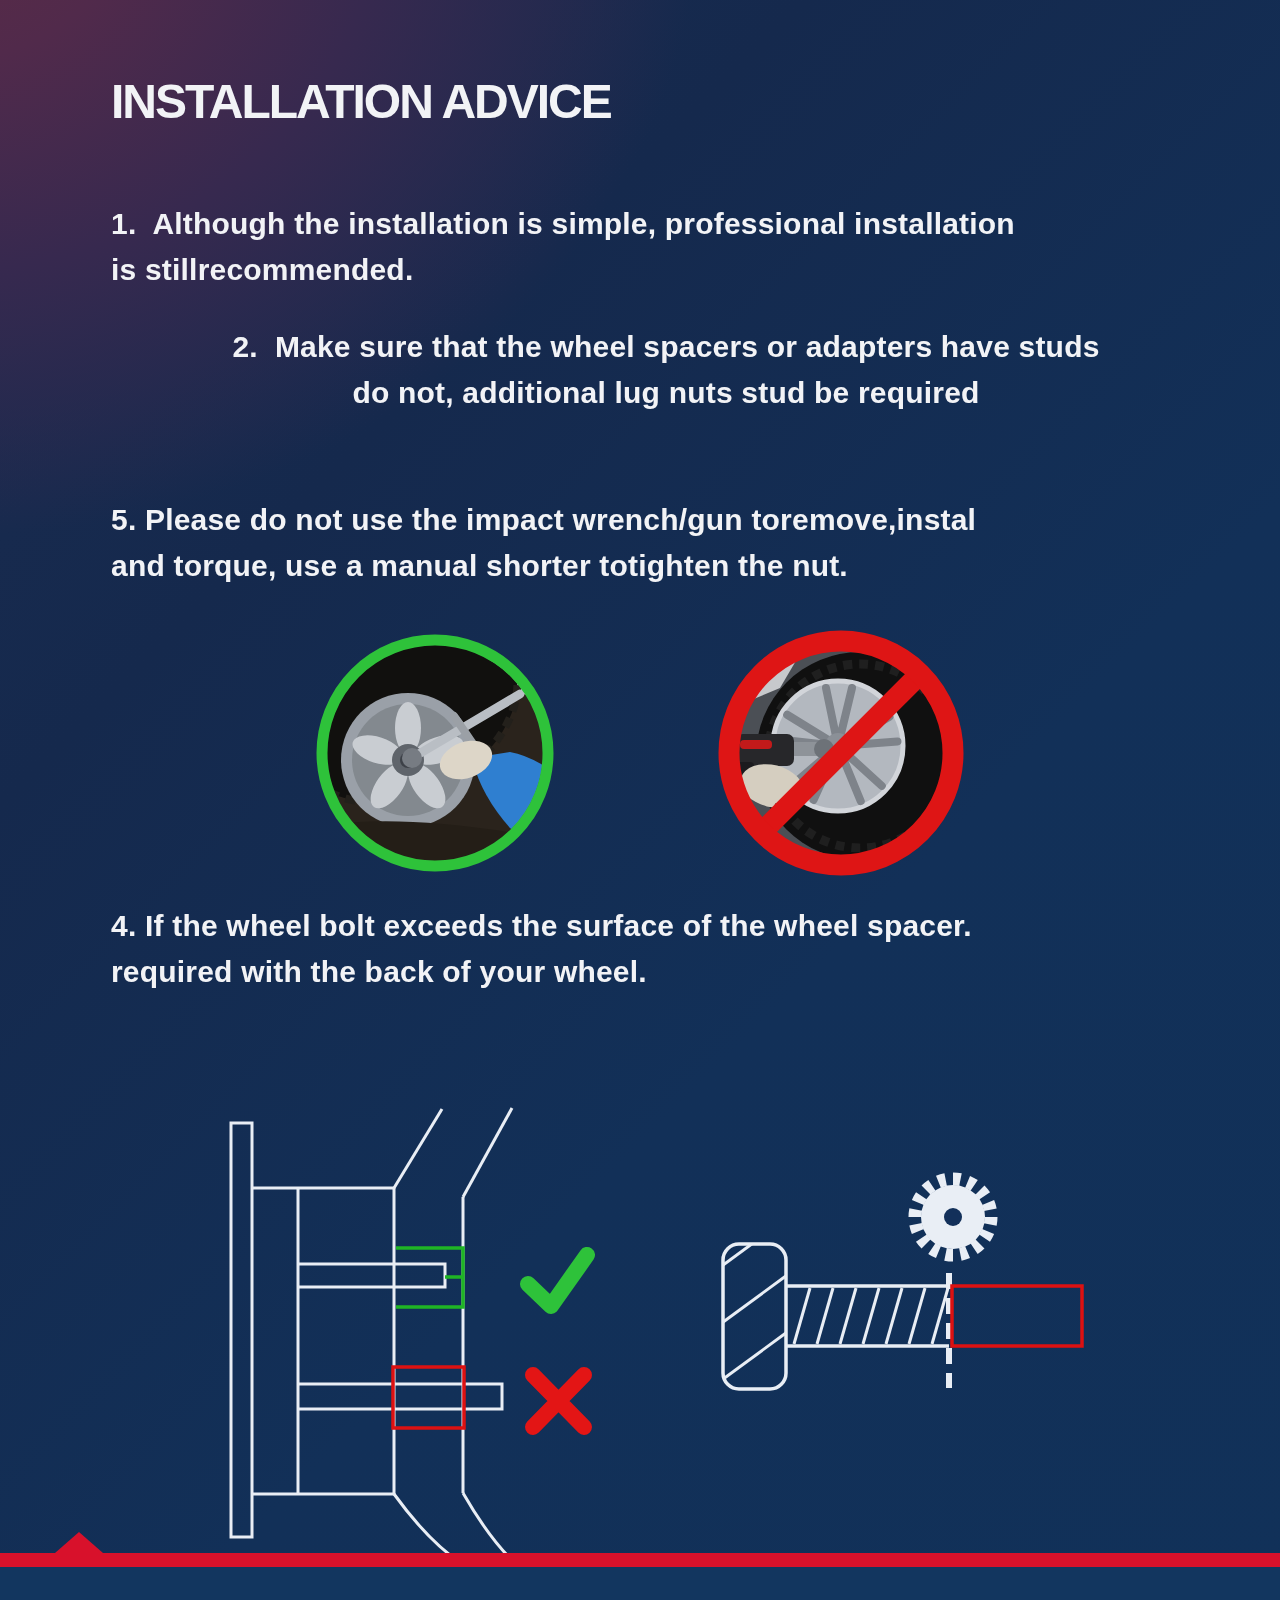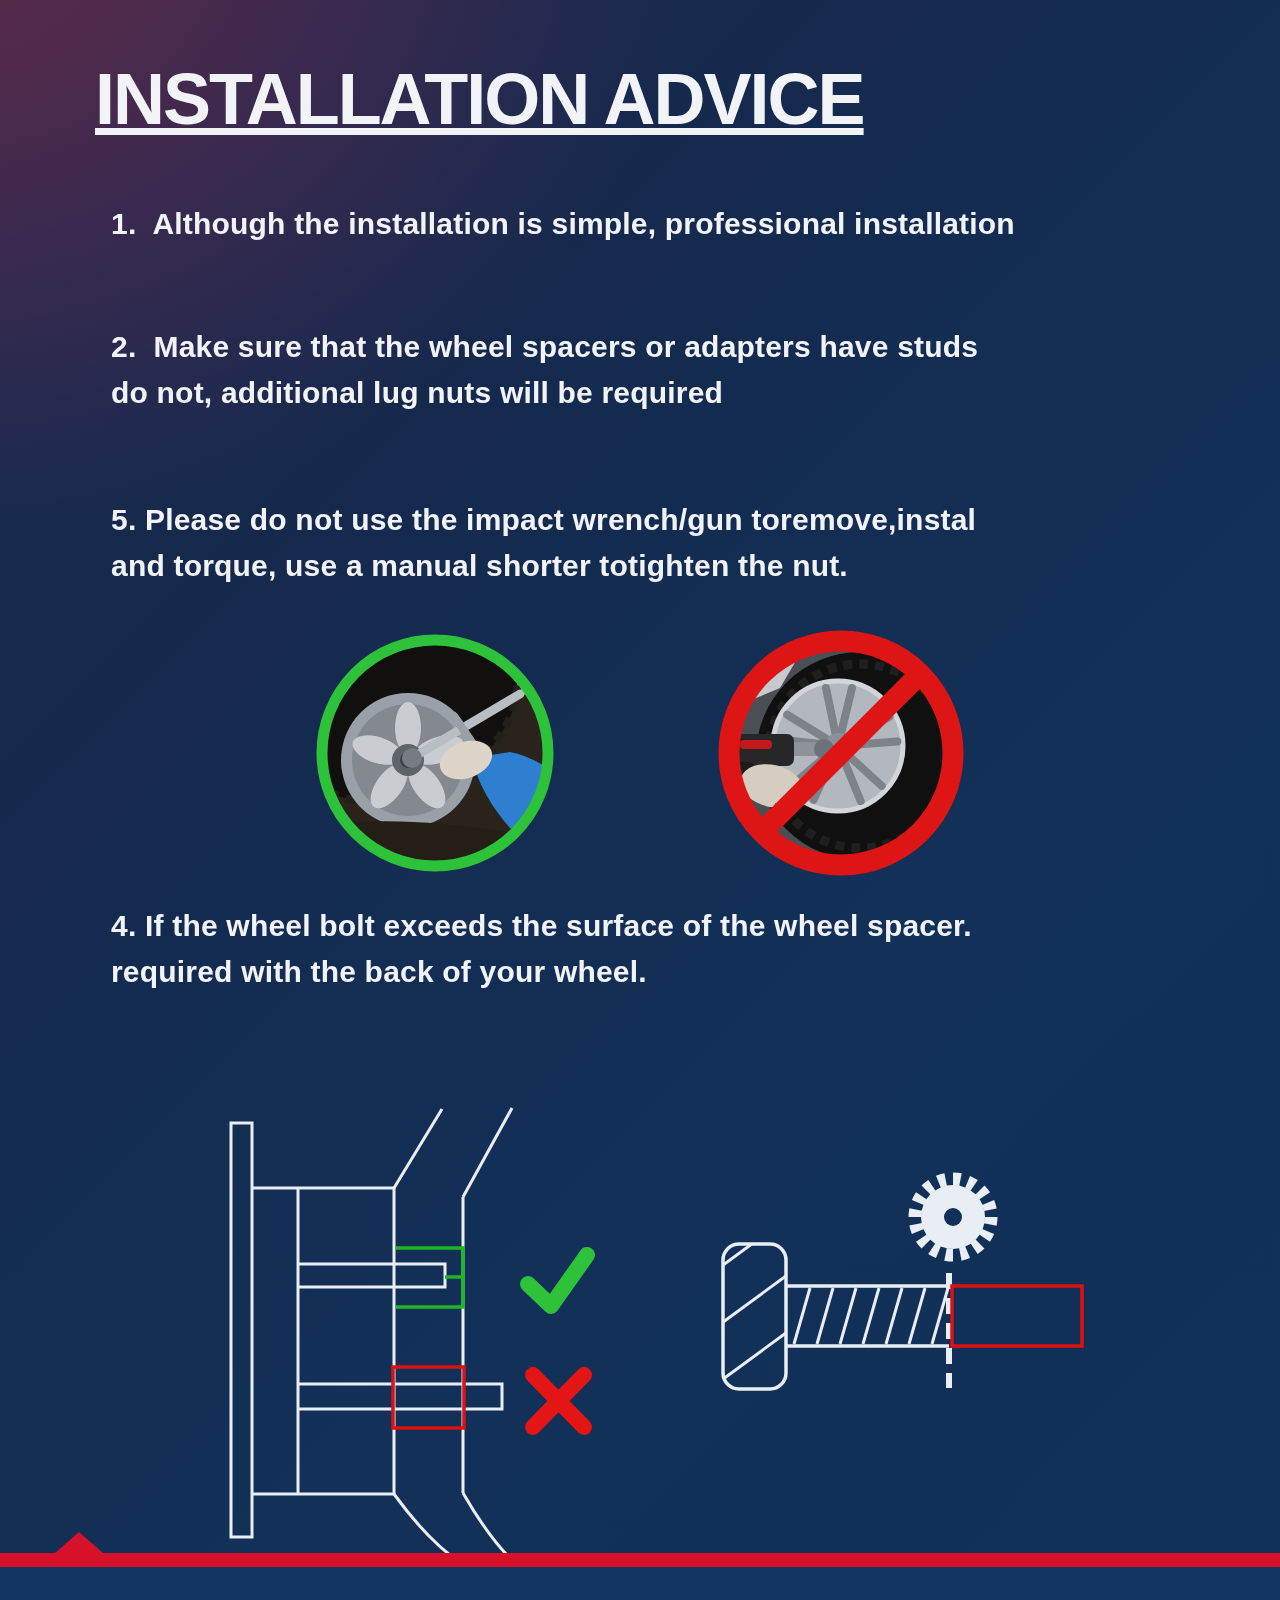--- a/index.html
+++ b/index.html
@@ -18,31 +18,31 @@
   body{font-family:"Liberation Sans","DejaVu Sans",sans-serif;}
   .page{
     position:relative;width:1280px;height:1600px;overflow:hidden;
     background:
       radial-gradient(1150px 950px at -60px -90px,
         #5b2b45 0%, #512a4b 16%, #37294f 38%, rgba(20,44,82,0) 66%),
       linear-gradient(135deg,#1b2c50 0%,#15294d 28%,#123058 62%,#113159 100%);
     background-color:var(--background-navy);
   }
   .title{
-    position:absolute;left:95px;top:58px;margin:0;
-    font-size:72px;font-weight:800;letter-spacing:-2px;
-    color:var(--text-white);white-space:nowrap;text-decoration:underline;
+    position:absolute;left:95px;top:58px;margin:16px;
+    font-size:48px;font-weight:800;letter-spacing:-2px;
+    color:var(--text-white);white-space:nowrap;
   }
   .advice{position:absolute;left:95px;margin:16px;color:var(--text-white);}
   .advice .line{
     font-size:30px;line-height:46px;font-weight:600;letter-spacing:.2px;
     white-space:pre-wrap;
   }
   .a1{top:185px;width:1110px;}
-  .a2{top:308px;width:1110px;}
+  .a2{top:308px;width:1110px;text-align:center;}
   .a3{top:481px;width:1110px;}
   .a4{top:887px;width:1110px;}
   .figure{position:absolute;margin:0;padding:0;}
   .figure svg{display:block;}
   .fig-left{left:314px;top:632px;}
   .fig-right{left:718px;top:630px;}
   .diagram{position:absolute;left:0;top:1080px;}
   .wline{stroke:var(--diagram-line);stroke-width:3;fill:none;}
   .wline-thick{stroke:var(--diagram-line);stroke-width:3.5;fill:none;}
   .gline{stroke:var(--diagram-green);stroke-width:3.5;fill:none;}
@@ -50,25 +50,26 @@
 </style>
 </head>
 <body>
 
 <div class="page">
 
   <h1 class="title">INSTALLATION ADVICE</h1>
 
   <div class="advice a1">
     <div class="line">1.  Although the installation is simple, professional installation</div>
+    <div class="line">is stillrecommended.</div>
   </div>
 
   <div class="advice a2">
     <div class="line">2.  Make sure that the wheel spacers or adapters have studs</div>
-    <div class="line">do not, additional lug nuts will be required</div>
+    <div class="line">do not, additional lug nuts stud be required</div>
   </div>
 
   <div class="advice a3">
     <div class="line">5. Please do not use the impact wrench/gun toremove,instal</div>
     <div class="line">and torque, use a manual shorter totighten the nut.</div>
   </div>
 
   <figure class="figure fig-left">
     <svg width="242" height="242" viewBox="0 0 242 242">
       <defs>

